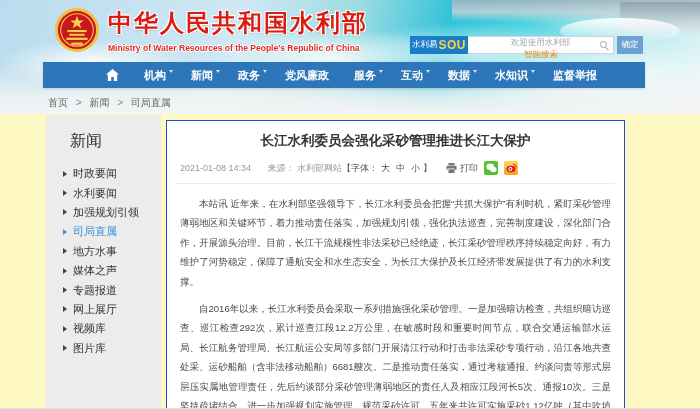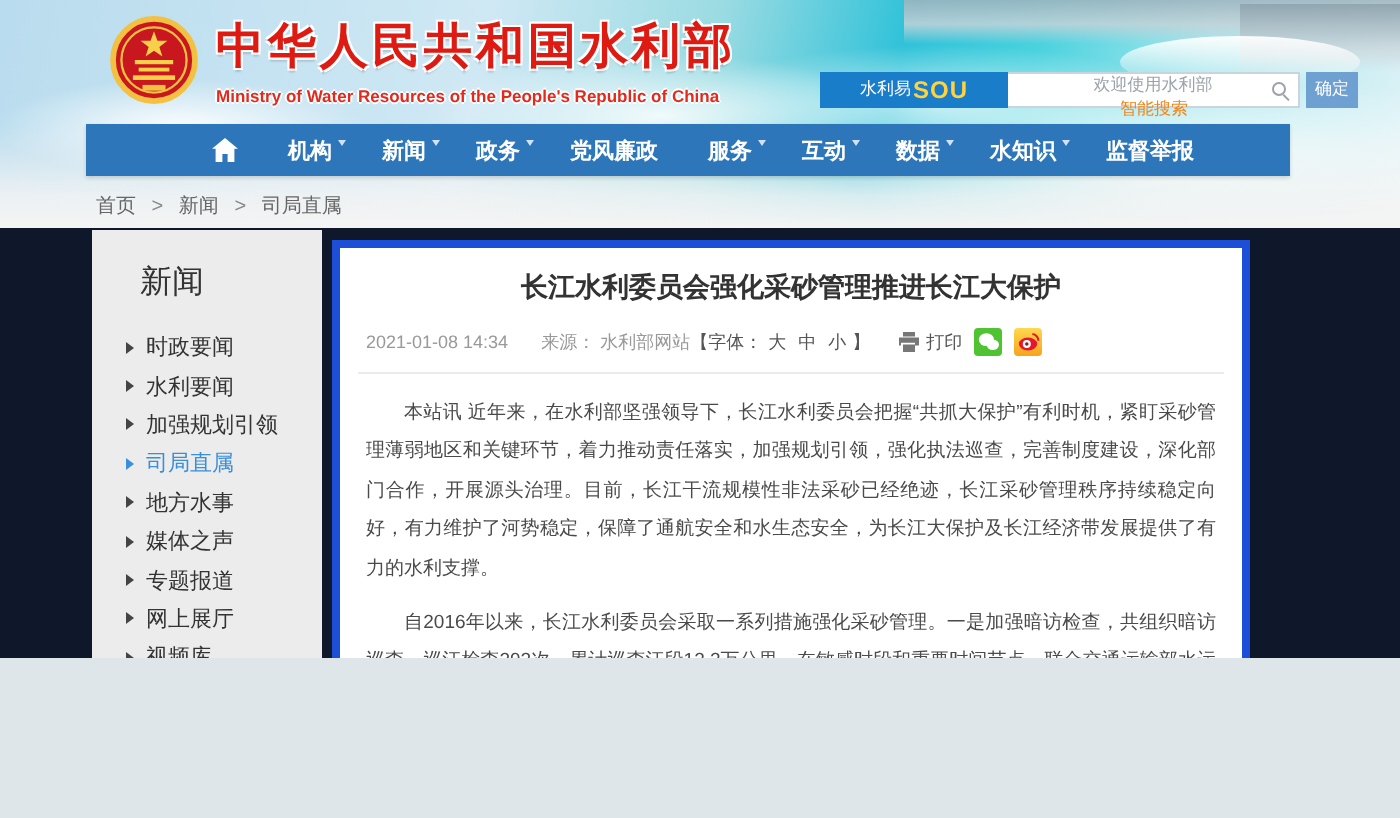--- a/index.html
+++ b/index.html
@@ -1,17 +1,17 @@
 <!DOCTYPE html>
 <html><head>
 <meta charset="utf-8">
 <style>
   * { box-sizing: border-box; margin: 0; padding: 0; }
   body { font-family: "Liberation Sans", "DejaVu Sans", sans-serif; background: #dfe6ea; }
-  .page { position: relative; width: 700px; height: 329px; overflow: hidden; background: #0f172a; margin: 0 auto; }
+  .page { position: relative; width: 700px; height: 408px; overflow: hidden; background: #fef9c3; margin: 0 auto; }
 
   
   .banner { position: absolute; top: 0; left: 0; width: 700px; height: 114px;
     background:
       linear-gradient(180deg, rgba(244,244,244,0) 55%, rgba(244,244,244,.85) 86%, #f4f4f4 100%),
       radial-gradient(ellipse 130px 34px at 90px 64px, rgba(255,255,255,.95), rgba(255,255,255,0) 72%),
       radial-gradient(ellipse 170px 44px at 330px 58px, rgba(255,255,255,.85), rgba(255,255,255,0) 70%),
       radial-gradient(ellipse 230px 60px at 590px 80px, rgba(255,255,255,.95), rgba(255,255,255,0) 75%),
       radial-gradient(ellipse 180px 42px at 470px 52px, rgba(255,255,255,.7), rgba(255,255,255,0) 70%),
       linear-gradient(103deg, #b9dcee 0%, #cfe8f4 34%, #9adbe2 50%, #2fc2d9 63%, #49d2de 72%, #a5e6ec 84%, #e2f3f7 100%);
@@ -28,21 +28,21 @@
   .emblem { width: 46px; height: 46px; }
   .site-titles { margin-left: 8px; }
   .site-title { font-size: 24px; font-weight: bold; letter-spacing: 2px; color: #dd1b12;
     text-shadow: -1px -1px 0 #fff, 1px -1px 0 #fff, -1px 1px 0 #fff, 1px 1px 0 #fff, 0 2px 1px rgba(0,0,0,.15); }
   .site-subtitle { margin-top: 4px; font-size: 8.5px; font-weight: bold; color: #e02b20;
     text-shadow: -1px 0 0 #fff, 1px 0 0 #fff, 0 -1px 0 #fff, 0 1px 0 #fff; }
 
   
   .search { position: absolute; top: 36px; left: 410px; height: 18px; display: flex; align-items: stretch; }
   .search-brand { background: #1a7dca; color: #fff; font-size: 8.5px; display: flex; align-items: center;
-    padding: 0 20px; white-space: nowrap; }
+    padding: 0 2px; white-space: nowrap; }
   .search-brand b { color: #ffd23e; font-size: 12px; margin-left: 1px; letter-spacing: .5px; }
   .search-input { width: 146px; background: #fff; border: 1px solid #c9d4dc; border-left: none;
     display: flex; align-items: center; padding: 0 6px; font-size: 8.5px; color: #9aa3ab; position: relative; cursor: text; flex-direction: column; }
   .search-input .hl { color: #f08519; margin-left: 1px; }
   .mag { position: absolute; right: 6px; top: 4px; width: 7px; height: 7px; border: 1.4px solid #9aa3ab;
     border-radius: 50%; }
   .mag::after { content: ""; position: absolute; left: 5px; top: 5px; width: 4px; height: 1.4px;
     background: #9aa3ab; transform: rotate(45deg); transform-origin: 0 0; }
   .search-btn { width: 26px; margin-left: 3px; background: #6fa0d2; color: #fff; font-size: 8.5px;
     border: none; display: flex; align-items: center; justify-content: center; cursor: pointer; }
@@ -66,21 +66,21 @@
   .sidebar-title { font-size: 16px; color: #333; margin: 16px 0 12px 24px; }
   .side-item { display: flex; align-items: center; font-size: 11px; color: #333;
     padding: 0 0 0 17px; height: 19.4px; cursor: pointer; }
   .side-item .tri { width: 0; height: 0; border-top: 3.5px solid transparent; border-bottom: 3.5px solid transparent;
     border-left: 4.5px solid #444; margin-right: 6px; flex: none; }
   .side-item.active { color: #3a8fd9; }
   .side-item.active .tri { border-left-color: #3a8fd9; }
 
   
   .card { position: absolute; top: 120px; left: 166px; width: 459px; height: 289px;
-    background: #fff; border: 4px solid #1d4ed8; overflow: hidden; }
+    background: #fff; border: 1px solid #1d4ed8; overflow: hidden; }
   .article-title { text-align: center; font-size: 13.5px; font-weight: bold; color: #333; margin-top: 11px; }
   .meta { display: flex; justify-content: flex-start; align-items: center; margin: 11px 13px 0; font-size: 9px; color: #999; }
   .meta-left { white-space: nowrap; }
   .meta-left .src-label { margin-left: 14px; }
   .meta-right { display: flex; align-items: center; color: #555; white-space: nowrap; }
   .fs-opt { margin: 0 3px; cursor: pointer; }
   .print { display: flex; align-items: center; margin-left: 14px; cursor: pointer; color: #555; }
   .print svg { margin-right: 3px; }
   .share { width: 14px; height: 14px; border-radius: 2px; margin-left: 6px; cursor: pointer;
     display: flex; align-items: center; justify-content: center; }

